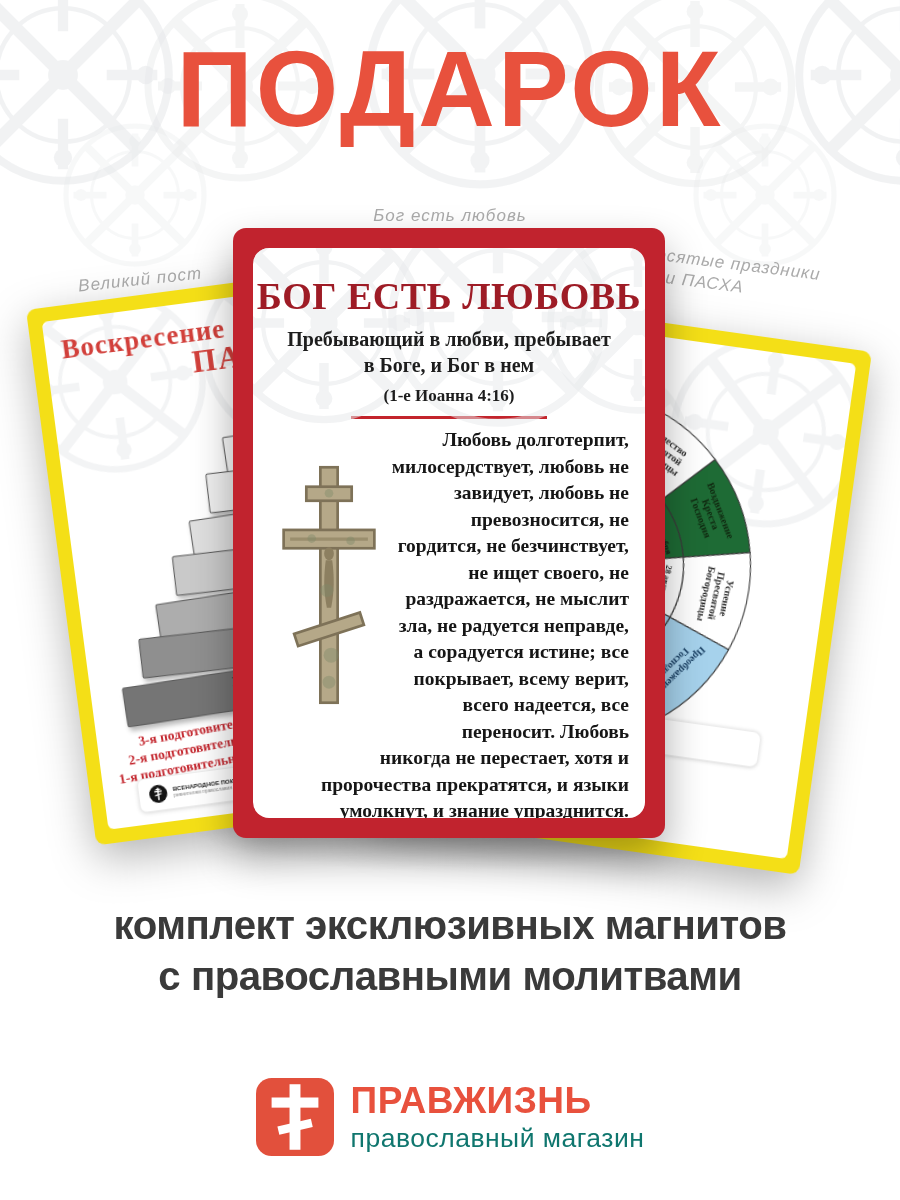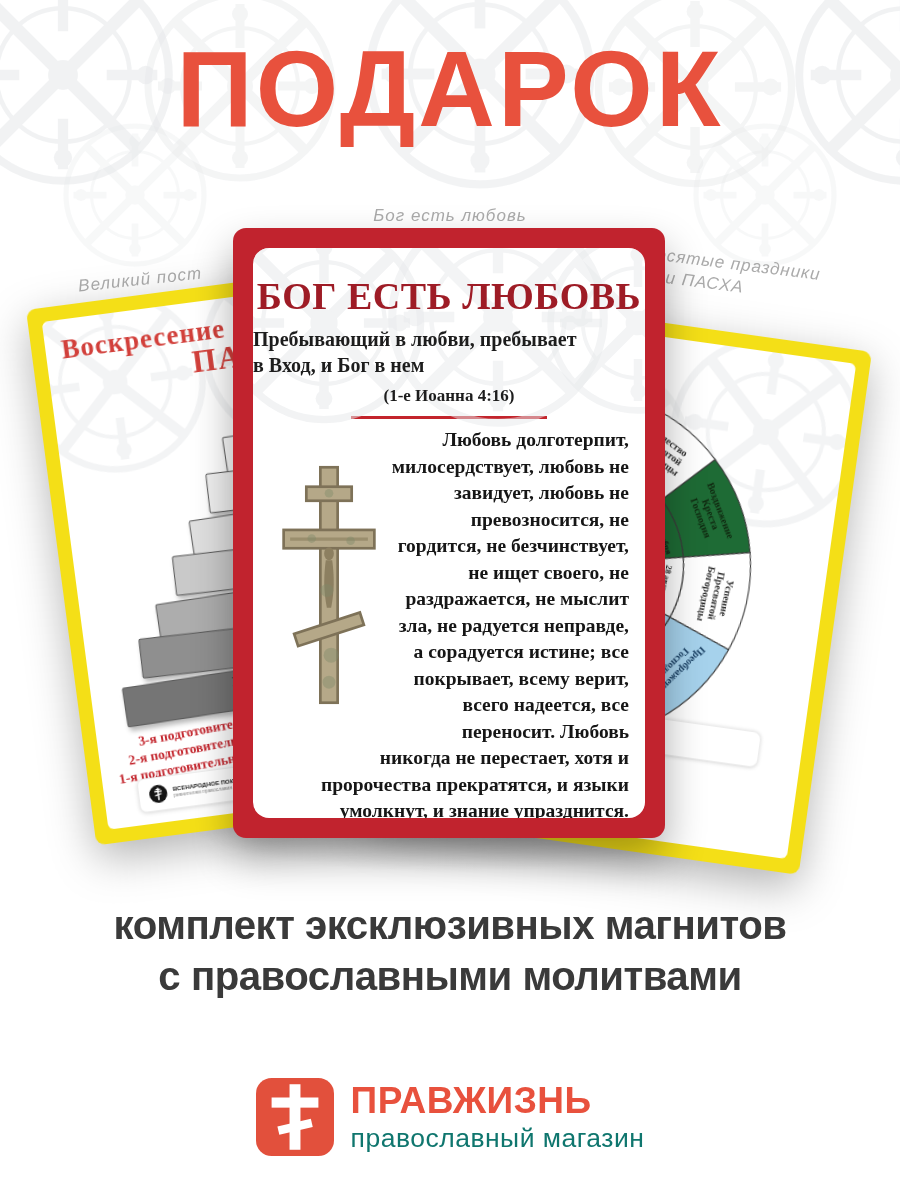--- a/index.html
+++ b/index.html
@@ -44,21 +44,21 @@
     font-family:"Liberation Serif",serif;font-weight:700;font-size:11.5px;line-height:1.4;color:#1d1d1d;}
   .rc-minibar{position:absolute;left:40px;bottom:86px;width:300px;height:34px;background:#fff;border-radius:8px;
     border:1px solid #ededed;box-shadow:0 1px 4px rgba(0,0,0,.15);display:flex;align-items:center;gap:7px;padding:0 12px;}
   
   #center-card{position:absolute;left:233px;top:228px;width:432px;height:610px;z-index:3;
     background:#C1232E;border-radius:13px;padding:20px;box-sizing:border-box;
     box-shadow:0 20px 40px rgba(0,0,0,.33);}
   #center-card .inner{position:relative;width:100%;height:100%;background:#fff;border-radius:16px;overflow:hidden;
     font-family:"Liberation Serif",serif;}
   .cc-title{position:relative;margin-top:26px;text-align:center;font-size:38px;font-weight:700;letter-spacing:.5px;}
-  .cc-sub{position:relative;margin-top:8px;text-align:left;font-size:20px;font-weight:700;color:#1d1d1d;line-height:1.3;}
+  .cc-sub{position:relative;margin-top:8px;text-align:center;font-size:20px;font-weight:700;color:#1d1d1d;line-height:1.3;}
   .cc-ref{position:relative;margin-top:8px;text-align:center;font-size:17px;font-weight:700;color:#1d1d1d;}
   .cc-divider{width:196px;height:3px;margin:10px auto 8px;}
   .cc-body-wrap{position:relative;padding:0 16px 0 10px;margin-left:12px;}
   .cross-float{float:left;width:108px;height:308px;margin:4px 4px 0 0;}
   .cc-body{font-size:19.5px;font-weight:700;color:#161616;line-height:1.36;text-align:right;}
   .cc-bodyref{font-size:22px;font-weight:700;color:#161616;text-align:right;padding-right:58px;margin-top:1px;}
   .badge-red{font-size:18px;letter-spacing:1px;}
   
   .subtitle{position:absolute;top:900px;left:0;width:100%;text-align:center;
     font-size:41px;font-weight:700;color:#3a3a3a;line-height:1.25;letter-spacing:-.5px;transform:scaleX(.98);}
@@ -294,21 +294,21 @@
         </svg>
       <svg class="ornament" style="left:130px;top:-46px;width:230px;height:230px;opacity:.5" viewBox="0 0 200 200">
           <use href="#rosette"></use>
         </svg>
       <svg class="ornament" style="left:290px;top:-20px;width:190px;height:190px;opacity:.5" viewBox="0 0 200 200">
           <use href="#rosette"></use>
         </svg>
       <div class="cc-title" style="color:#9E1C26">БОГ ЕСТЬ ЛЮБОВЬ</div>
       <div class="cc-sub">
         <span>Пребывающий в любви, пребывает</span><br>
-        <span>в Вход, и Бог в нем</span>
+        <span>в Боге, и Бог в нем</span>
       </div>
       <div class="cc-ref">(1-е Иоанна 4:16)</div>
       <div class="cc-divider" style="background:#C3242C"></div>
       <div class="cc-body-wrap">
         <svg class="cross-float" viewBox="0 0 100 230">
             <use href="#cross-shape"></use>
           </svg>
         <div class="cc-body">Любовь долготерпит, милосердствует, любовь не завидует, любовь не превозносится, не гордится, не безчинствует, не ищет своего, не раздражается, не мыслит зла, не радуется неправде, а сорадуется истине; все покрывает, всему верит, всего надеется, все переносит. Любовь никогда не перестает, хотя и пророчества прекратятся, и языки умолкнут, и знание упразднится.</div>
       </div>
 

